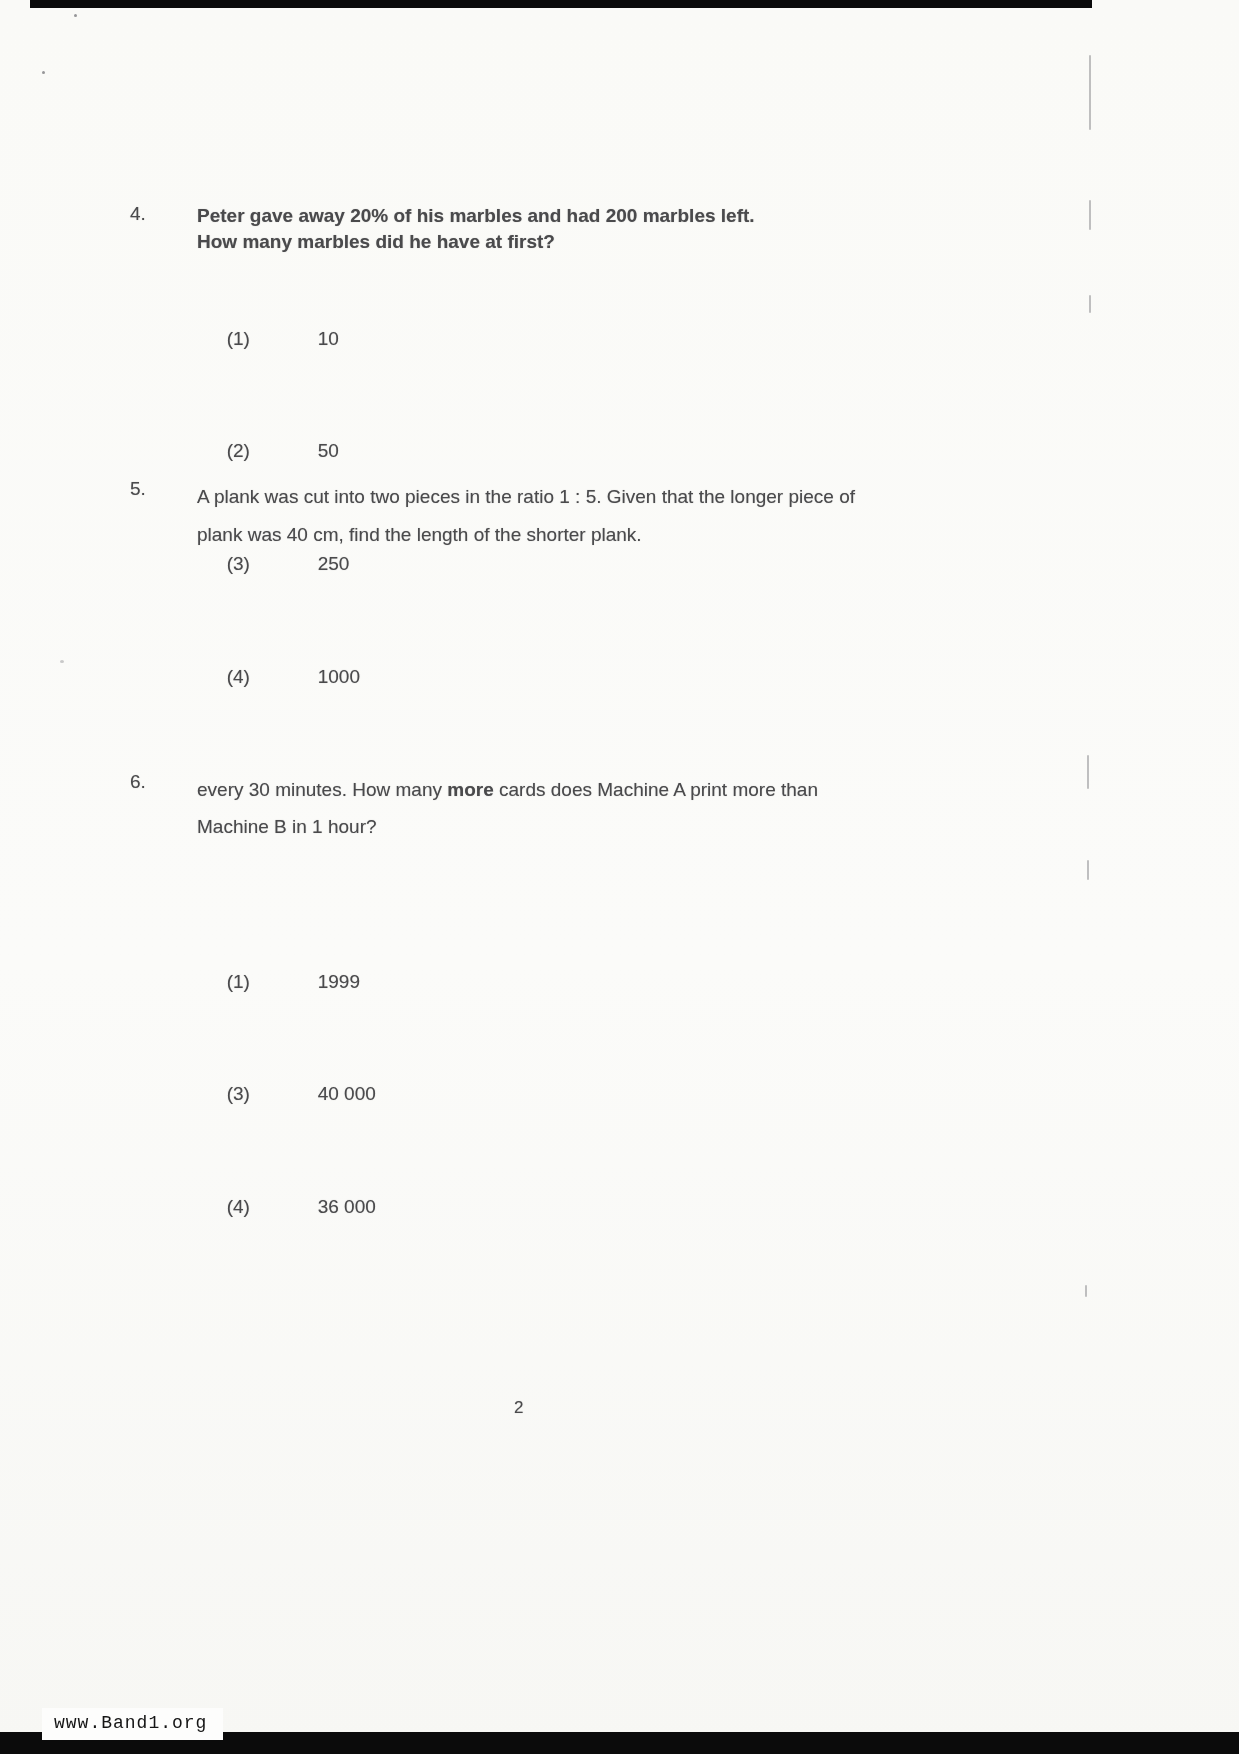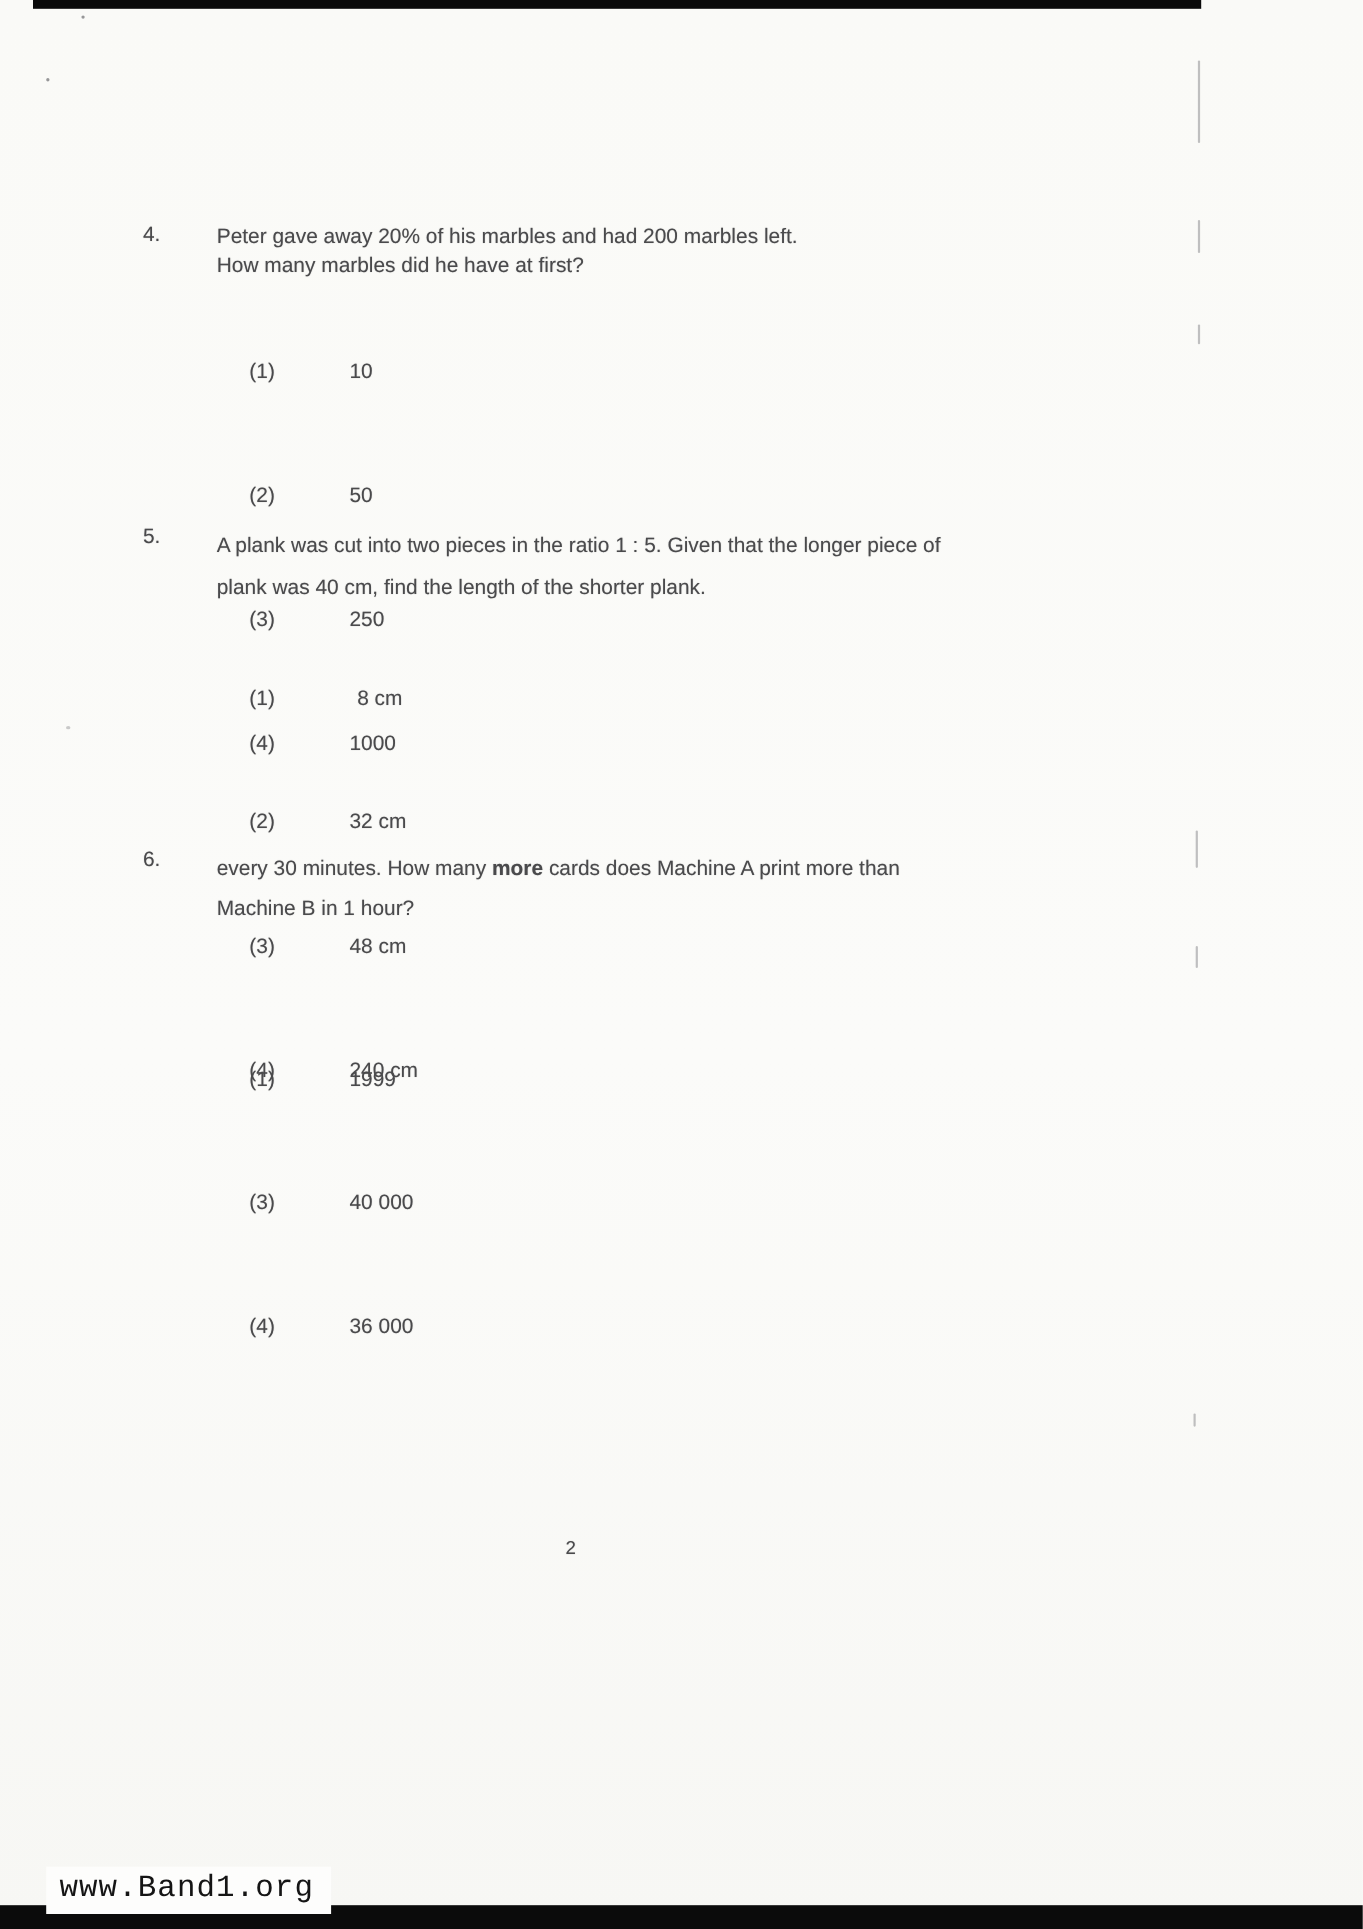--- a/index.html
+++ b/index.html
@@ -57,21 +57,21 @@
   .q-num {
     position: absolute;
     left: 0;
     top: 0;
     font-size: 19px;
   }
   .q-body {
     margin-left: 67px;
     font-size: 19px;
   }
-  .q-body.tight { line-height: 26px; }
+  .q-body.tight { line-height: 26px; font-weight: bold; }
   .q-body.wide  { line-height: 38px; }
   .bold { font-weight: bold; }
 
   .options {
     position: absolute;
     left: 195px;
   }
   .opt-row {
     line-height: 37.6px;
     font-size: 19px;
@@ -91,21 +91,21 @@
     font-size: 17px;
   }
 
   .watermark-box {
     position: absolute;
     left: 42px;
     bottom: 14px;
     background: #fdfdfc;
     padding: 5px 16px 7px 12px;
     font-family: "Liberation Mono", "DejaVu Sans Mono", monospace;
-    font-size: 28px;
+    font-size: 18px;
     color: #151515;
     letter-spacing: 1px;
   }
 </style>
 </head>
 <body>
 
 <div class="scan-page">
 
   <div class="bar-top"></div>
@@ -141,34 +141,20 @@
     </div>
   </div>
 
   <div class="question scan-text" style="top: 478px;">
     <span class="q-num">5.</span>
     <div class="q-body wide">
       <div>A plank was cut into two pieces in the ratio 1 : 5. Given that the longer piece of</div>
       <div>plank was 40 cm, find the length of the shorter plank.</div>
     </div>
   </div>
-  <div class="options scan-text" style="top: 579px;">
-    <div class="opt-row">
-      <span class="opt-label">(1)</span><span class="opt-value shift">8 cm</span>
-    </div>
-    <div class="opt-row">
-      <span class="opt-label">(2)</span><span class="opt-value">32 cm</span>
-    </div>
-    <div class="opt-row">
-      <span class="opt-label">(3)</span><span class="opt-value">48 cm</span>
-    </div>
-    <div class="opt-row">
-      <span class="opt-label">(4)</span><span class="opt-value">240 cm</span>
-    </div>
-  </div>
 
   <div class="question scan-text" style="top: 771px;">
     <span class="q-num">6.</span>
     <div class="q-body wide" style="line-height: 37px;">
       <div><span>every 30 minutes. How many </span><span class="bold">more</span><span> cards does Machine A print more than</span></div>
       <div>Machine B in 1 hour?</div>
     </div>
   </div>
   <div class="options scan-text" style="top: 925px;">
     <div class="opt-row">

